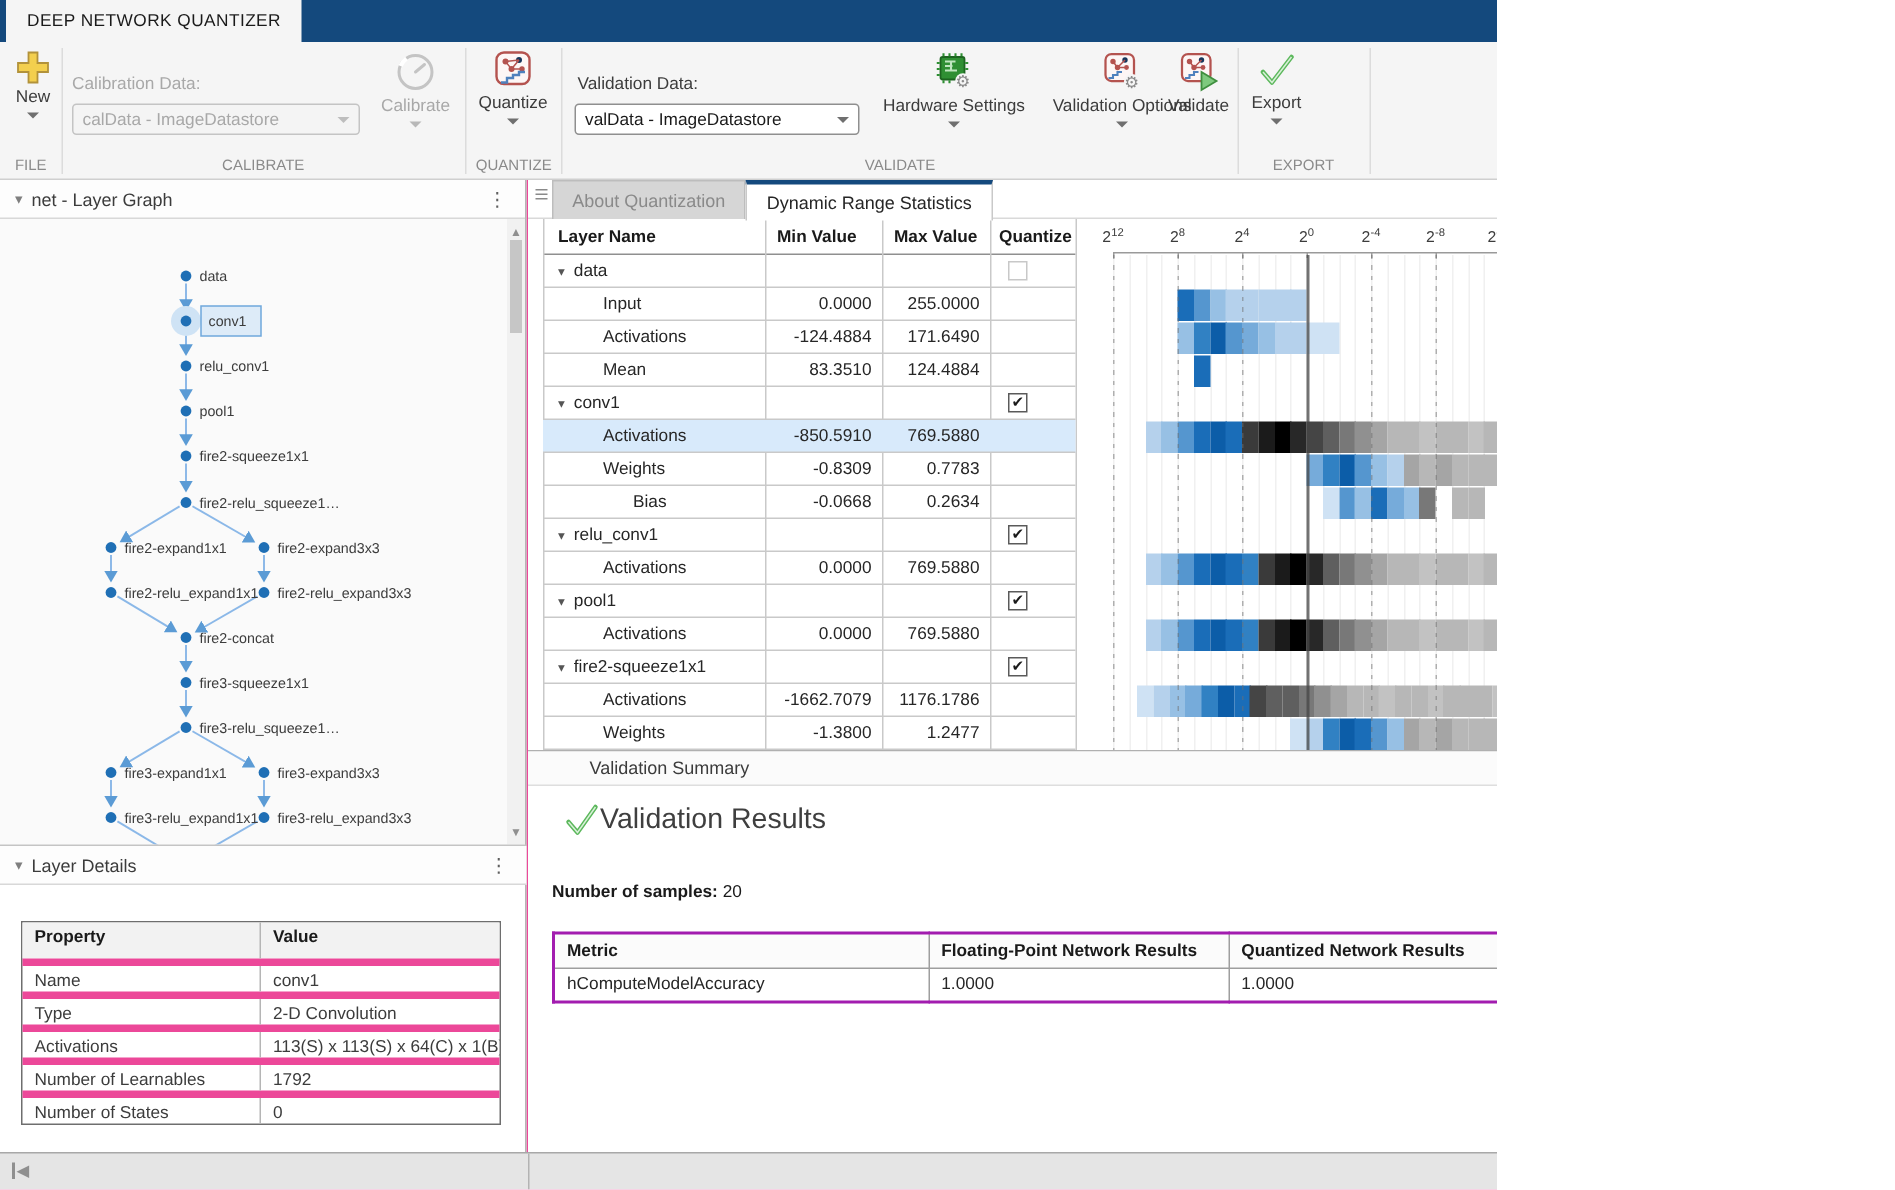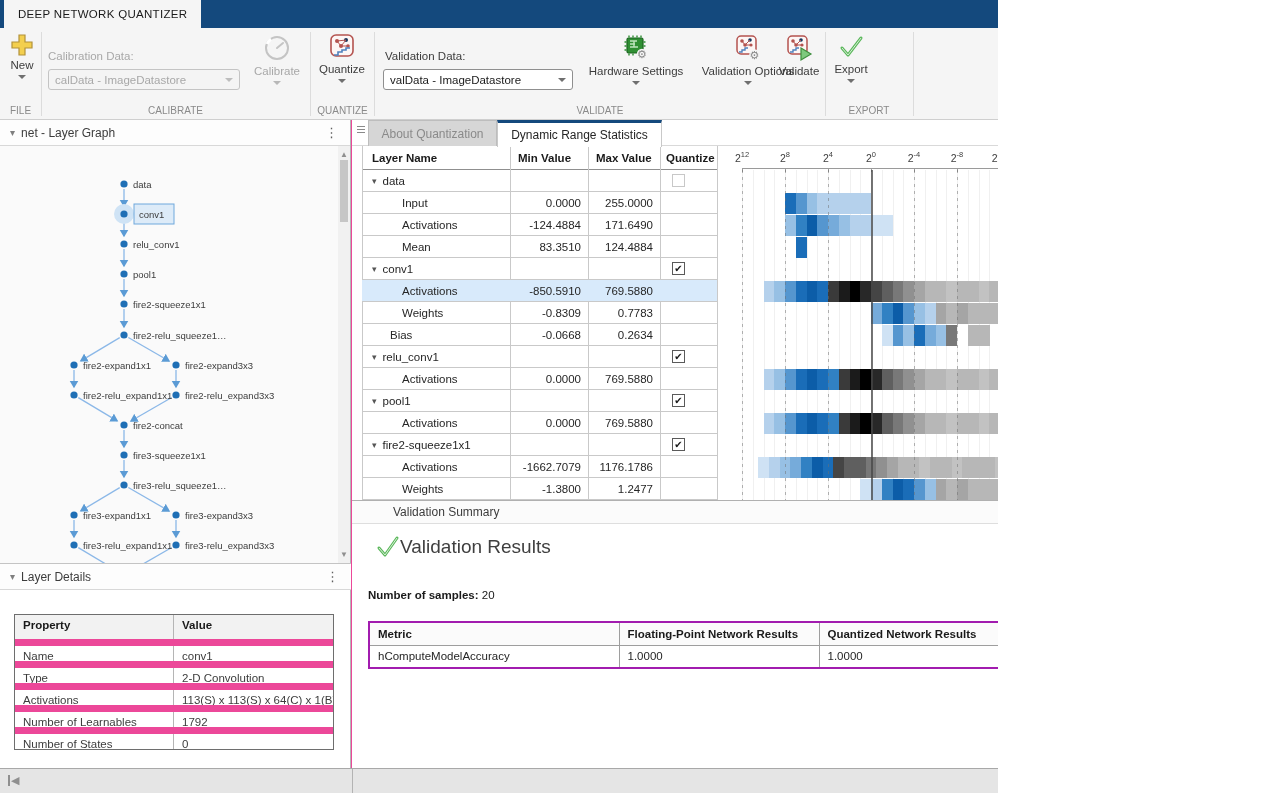--- a/index.html
+++ b/index.html
@@ -47,21 +47,21 @@
   
   .leftcol { position:absolute; left:0; top:120px; width:351px; height:648px; background:#fff;
              border-right:1px solid #b5b5b5; }
   .graph-canvas { position:absolute; left:0; top:26px; width:338px; height:417px; background:#fafafa; }
   .vscroll { position:absolute; background:#f1f1f1; }
   .vthumb { position:absolute; left:2px; right:2px; background:#c6c6c6; }
   .sarrow { position:absolute; left:0; width:100%; text-align:center; font-size:8px; color:#8f8f8f; }
   svg text { font-family:"Liberation Sans",sans-serif; }
 
   .details-table { position:absolute; left:14px; top:50px; width:320px; border:1px solid #6e6e6e; }
-  .dt-row { display:flex; height:22px; border-top:7px solid #ec4899; }
+  .dt-row { display:flex; height:22px; border-top:5px solid #ec4899; }
   .dt-row:first-child { border-top:none; height:24px; background:#f2f2f2; font-weight:bold; color:#1a1a1a; }
   .dt-cell { width:160px; padding:4px 0 0 8px; font-size:11.5px; overflow:hidden; white-space:nowrap; }
   .dt-cell:first-child { border-right:1px solid #b5b5b5; }
 
   
   .rightcol { position:absolute; left:352px; top:120px; width:911px; height:648px; background:#fff; }
   .doc-tabs { position:absolute; left:0; top:0; width:911px; height:26px; background:#fff;
               border-bottom:1px solid #d9d9d9; z-index:5; }
   .grip { position:absolute; left:5px; top:6px; width:8px; }
   .grip div { height:1px; background:#8a8a8a; margin-bottom:2px; }
@@ -428,21 +428,21 @@
             <div class="st-num" style="left: 226px; width: 72px;">769.5880</div>
           </div>
           <div class="st-row" style="top: 156px;">
             <div class="st-name" style="padding-left: 40px;">
               <span>Weights</span>
             </div>
             <div class="st-num" style="left: 148px; width: 78px;">-0.8309</div>
             <div class="st-num" style="left: 226px; width: 72px;">0.7783</div>
           </div>
           <div class="st-row" style="top: 178px;">
-            <div class="st-name" style="padding-left: 28px;">
+            <div class="st-name" style="padding-left: 60px;">
               <span>Bias</span>
             </div>
             <div class="st-num" style="left: 148px; width: 78px;">-0.0668</div>
             <div class="st-num" style="left: 226px; width: 72px;">0.2634</div>
           </div>
           <div class="st-row" style="top: 200px;">
             <div class="st-name">
               <span class="gcaret">▾</span>
               <span>relu_conv1</span>
             </div>

